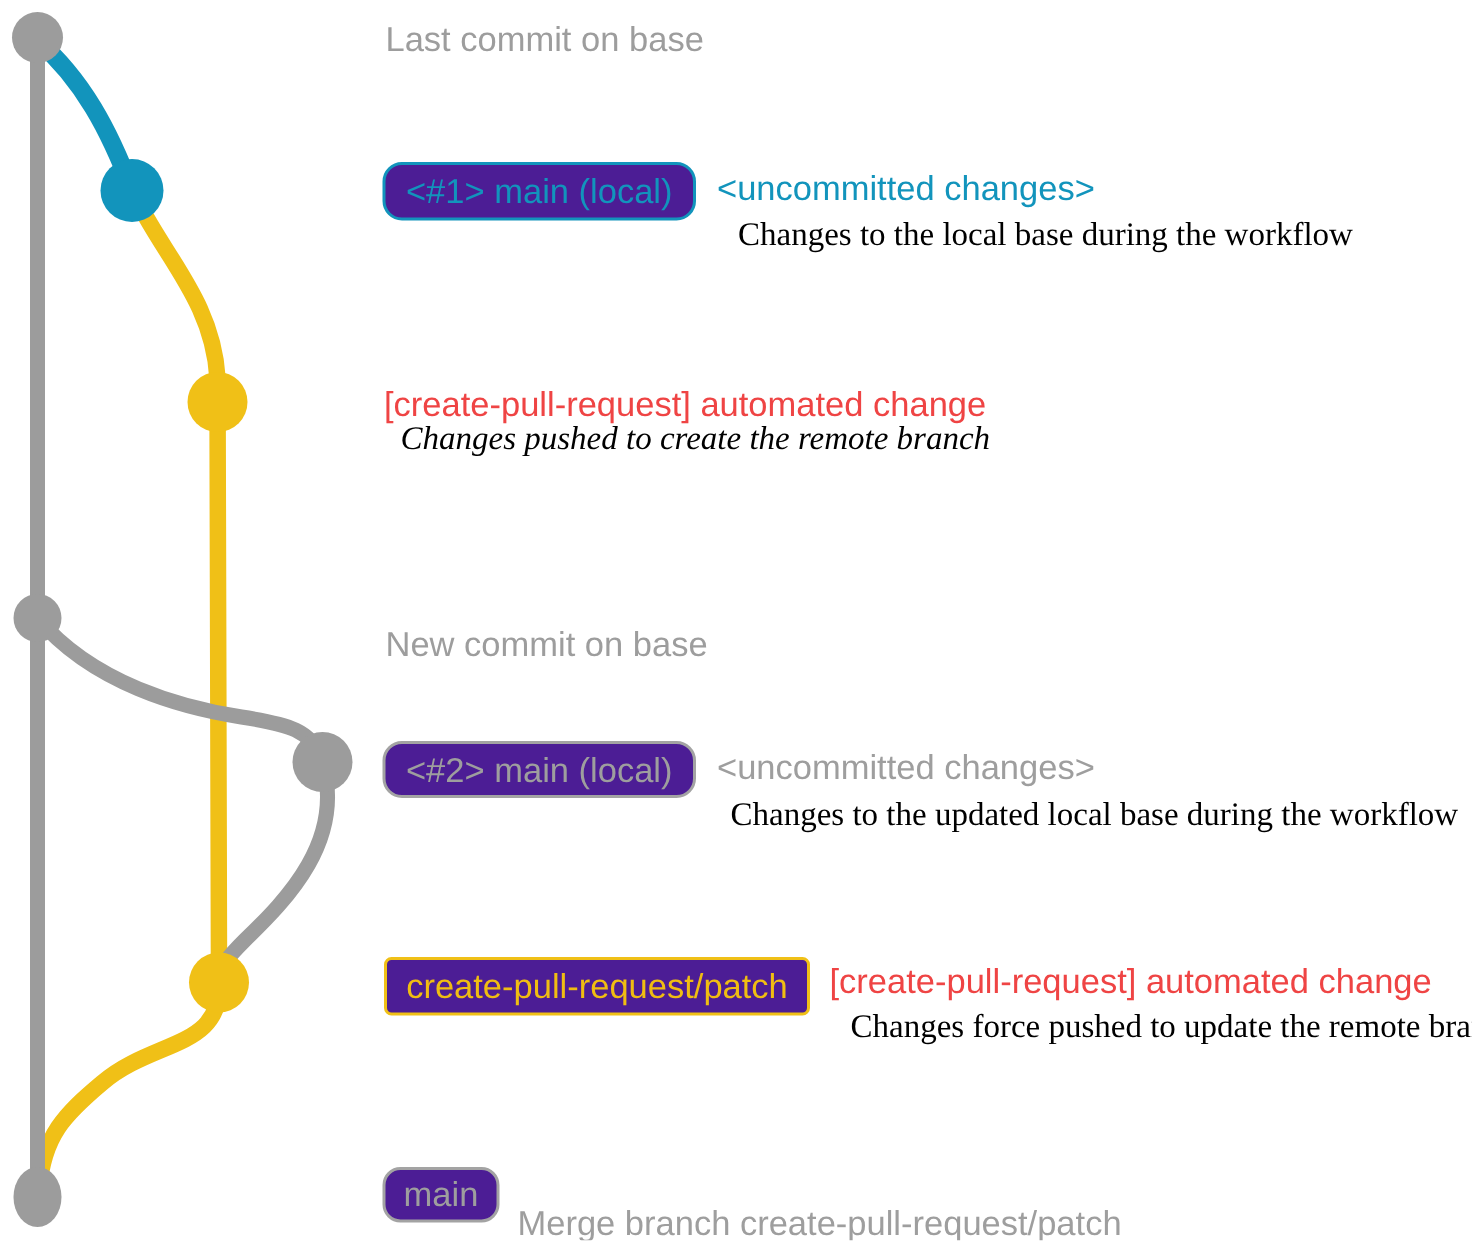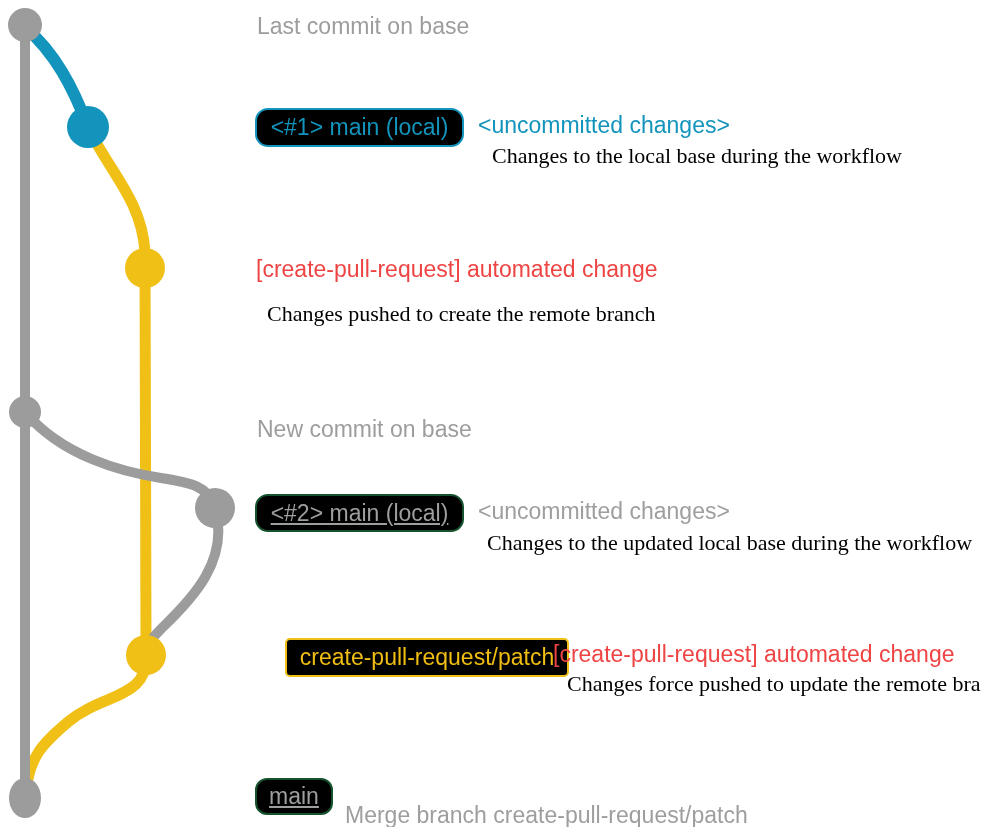--- a/index.html
+++ b/index.html
@@ -14,25 +14,25 @@
   #graph-svg{position:absolute;left:0;top:0;}
   .lbl{position:absolute;white-space:nowrap;line-height:1.15;}
   .heading{font-size:23px;color:#9d9d9d;}
   .title{font-size:23px;}
   .title.blue{color:#1294bc;}
   .title.yellow{color:#ef4444;}
   .title.gray{color:#9e9e9e;}
   .caption{font-family:"Liberation Serif",serif;font-size:22px;color:#000000;}
   .badge{
     position:absolute;display:flex;align-items:center;justify-content:center;
-    font-size:23px;border-radius:13px;box-sizing:border-box;background:#000000;
+    font-size:23px;border-radius:13px;box-sizing:border-box;background:#4c1d95;
   }
   .badge.blue{border:2px solid #1294bc;color:#1294bc;}
-  .badge.gray{border:2px solid #14532d;color:#9e9e9e;text-decoration:underline;}
-  .badge.yellow{border:2px solid #f0c017;color:#f0bd12;border-radius:5px;margin-left:29px;}
+  .badge.gray{border:2px solid #a3a3a3;color:#9e9e9e;}
+  .badge.yellow{border:2px solid #f0c017;color:#f0bd12;border-radius:5px;}
 </style>
 </head>
 <body>
 
 <div id="canvas">
 
   <svg id="graph-svg" width="981" height="827" viewBox="0 0 981 827">
 
     <path d="M 88 127 C 108 170 142 200 145 252 L 146 648" fill="none" stroke="#f0c017" stroke-width="11" stroke-linecap="round"></path>
 
@@ -55,21 +55,21 @@
     <ellipse cx="25" cy="798" rx="16" ry="20" fill="#9c9c9c"></ellipse>
   </svg>
 
   <div class="lbl heading" style="left:257px;top:13px;">Last commit on base</div>
 
   <div class="badge blue" style="left:255px;top:108px;width:209px;height:39px;">&lt;#1&gt; main (local)</div>
   <div class="lbl title blue" style="left:478px;top:112px;">&lt;uncommitted changes&gt;</div>
   <div class="lbl caption" style="left:492px;top:143px;">Changes to the local base during the workflow</div>
 
   <div class="lbl title yellow" style="left:256px;top:256px;">[create-pull-request] automated change</div>
-  <div class="lbl caption" style="left:267px;top:301px;">Changes pushed to create the remote branch</div>
+  <div class="lbl caption" style="left:267px;top:279px;font-style:italic;">Changes pushed to create the remote branch</div>
 
   <div class="lbl heading" style="left:257px;top:416px;">New commit on base</div>
 
   <div class="badge gray" style="left:255px;top:494px;width:209px;height:38px;">&lt;#2&gt; main (local)</div>
   <div class="lbl title gray" style="left:478px;top:498px;">&lt;uncommitted changes&gt;</div>
   <div class="lbl caption" style="left:487px;top:530px;">Changes to the updated local base during the workflow</div>
 
   <div class="badge yellow" style="left:256px;top:638px;width:284px;height:39px;">create-pull-request/patch</div>
   <div class="lbl title yellow" style="left:553px;top:641px;">[create-pull-request] automated change</div>
   <div class="lbl caption" style="left:567px;top:671px;">Changes force pushed to update the remote branch</div>

